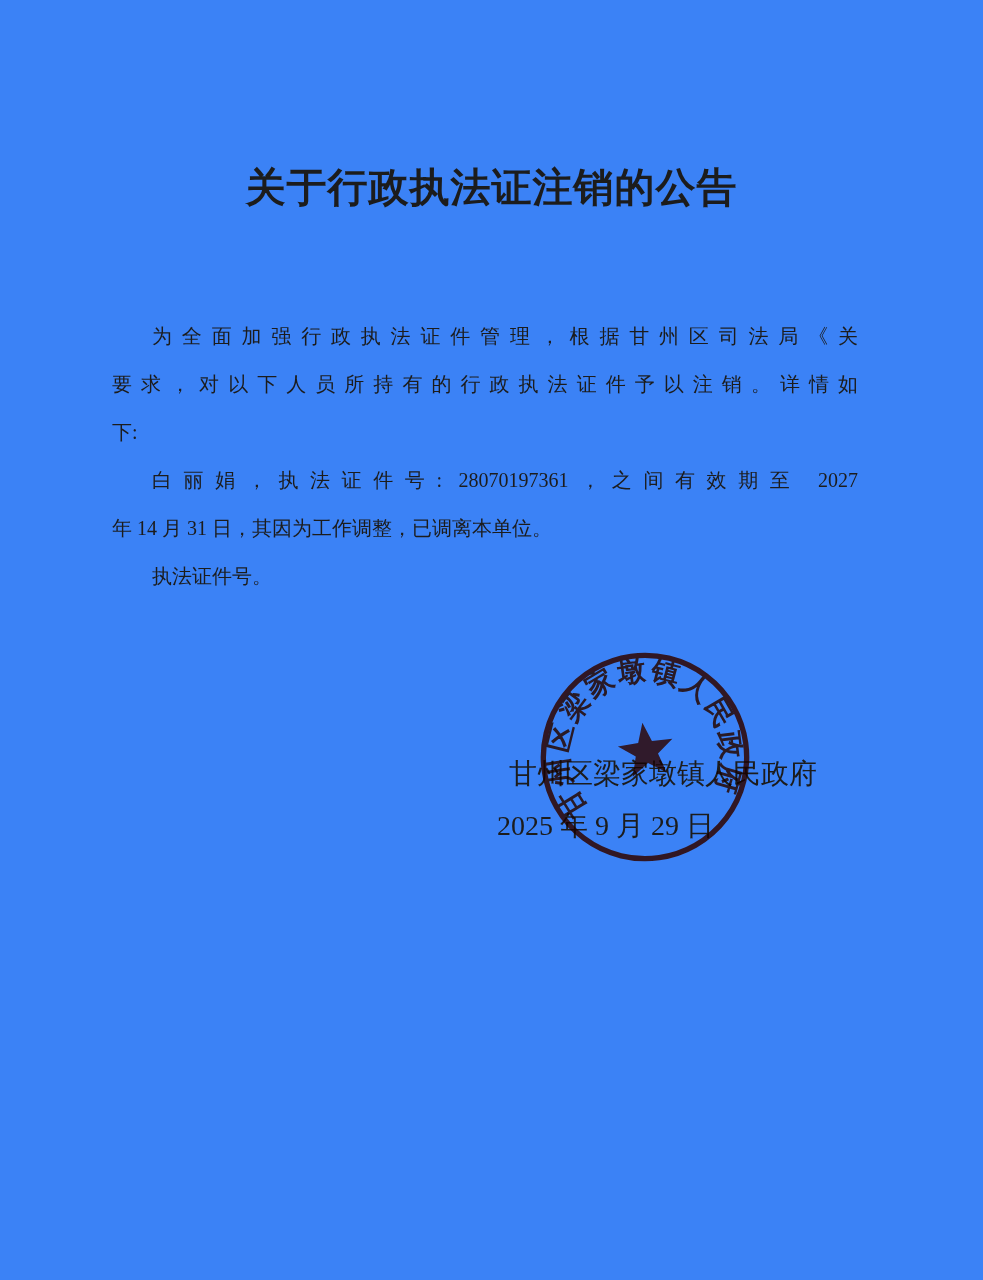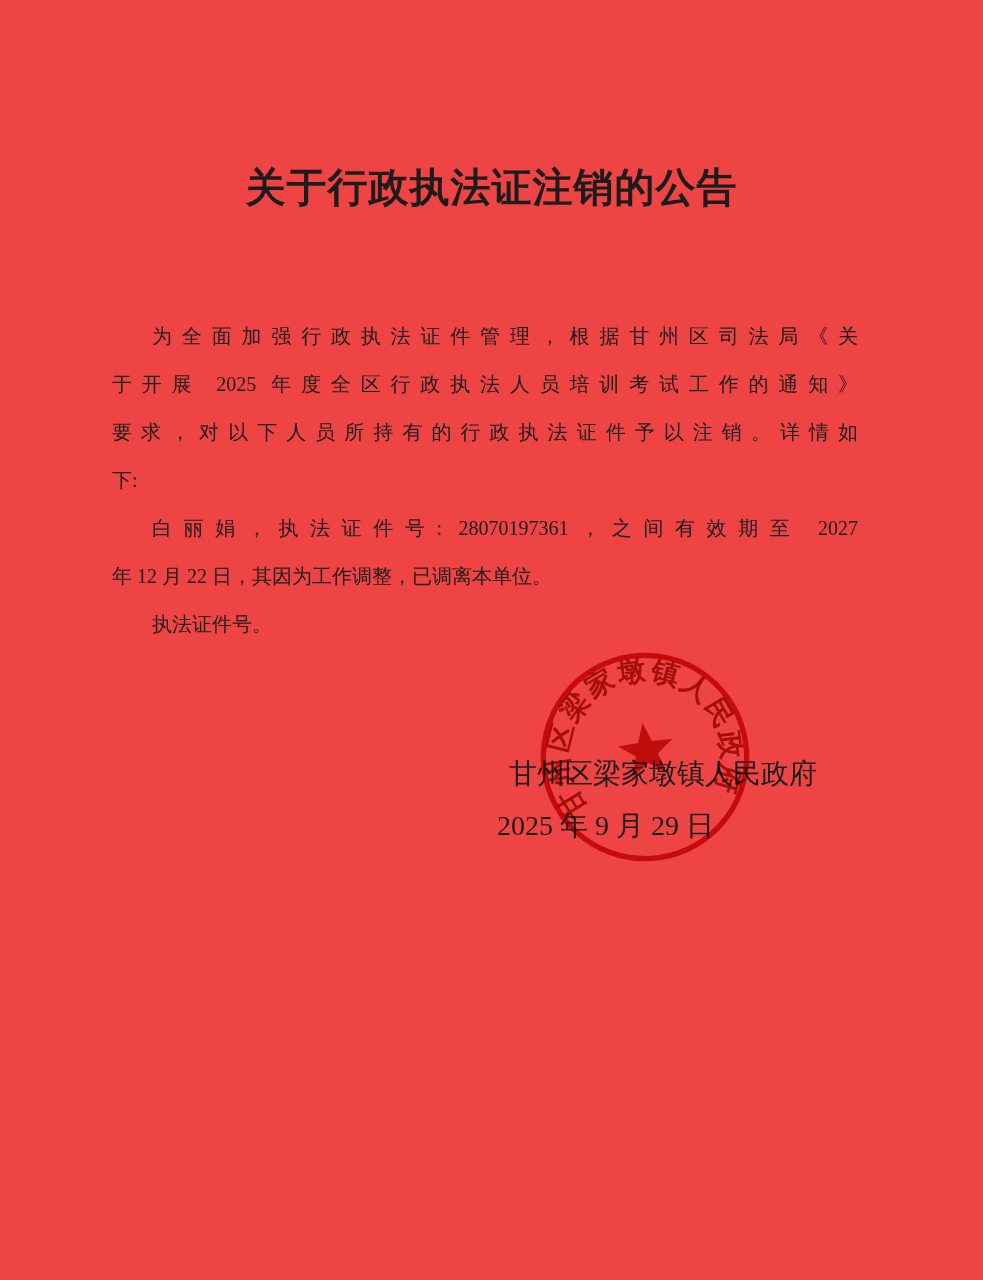--- a/index.html
+++ b/index.html
@@ -1,20 +1,20 @@
 <!DOCTYPE html>
 <html><head>
 <meta charset="utf-8">
 <style>
   * { margin:0; padding:0; box-sizing:border-box; }
   html,body { background:#ffffff; }
   .page {
     position:relative;
     width:983px; height:1280px;
-    background:#ef4444;
+    background:#3b82f6;
     overflow:hidden;
     font-family:"Liberation Serif","DejaVu Serif",serif;
     color:#1c1c1c;
   }
   .title {
     position:absolute; top:160px; left:0; width:100%;
     text-align:center;
     font-size:40px; font-weight:bold;
     line-height:56px; letter-spacing:1px;
   }
@@ -52,25 +52,24 @@
 </style>
 </head>
 <body>
 
 <div class="page">
 
   <h1 class="title">关于行政执法证注销的公告</h1>
 
   <div class="body-text">
     <div class="line indent">为全面加强行政执法证件管理，根据甘州区司法局《关</div>
-    <div class="line">于开展 2025 年度全区行政执法人员培训考试工作的通知》</div>
     <div class="line">要求，对以下人员所持有的行政执法证件予以注销。详情如</div>
     <div class="line last">下:</div>
     <div class="line indent">白丽娟，执法证件号: 28070197361，之间有效期至 2027</div>
-    <div class="line last">年 12 月 22 日，其因为工作调整，已调离本单位。</div>
+    <div class="line last">年 14 月 31 日，其因为工作调整，已调离本单位。</div>
     <div class="line last indent">执法证件号。</div>
   </div>
 
   <div class="sig-issuer">甘州区梁家墩镇人民政府</div>
   <div class="sig-date">2025 年 9 月 29 日</div>
 
   <svg class="seal" viewBox="0 0 200 200" aria-hidden="true">
     <circle cx="100" cy="100" r="95" fill="none" stroke="#d11a12" stroke-width="5"></circle>
     <path id="sealArc" d="M 41 141.3 A 72 72 0 1 1 159 141.3" fill="none"></path>
     <text fill="#a82014">

